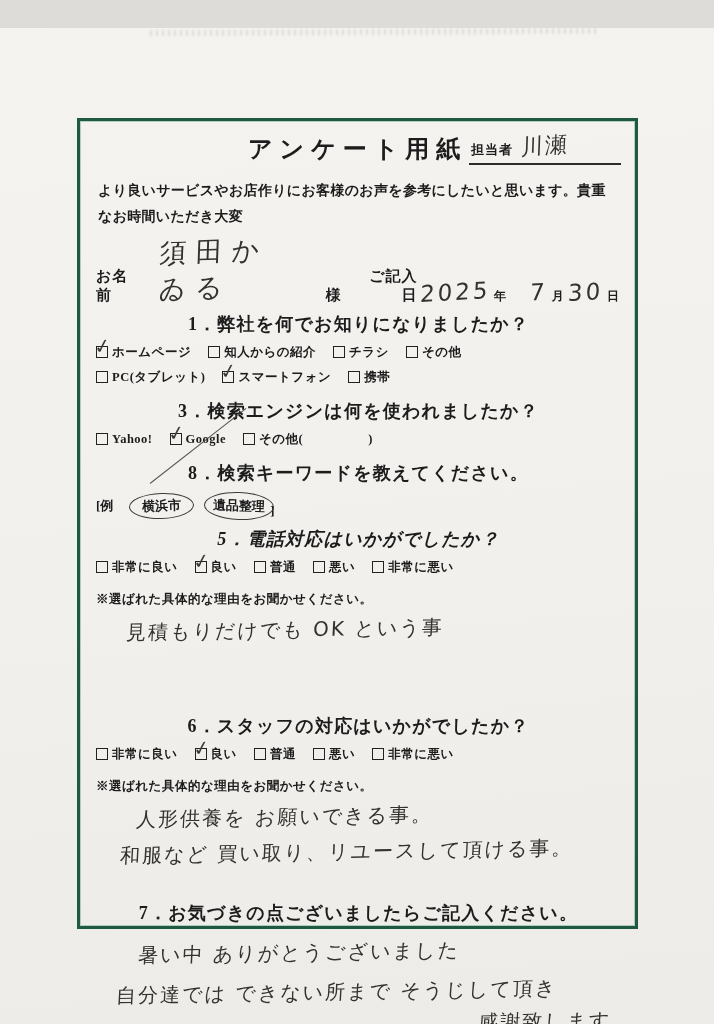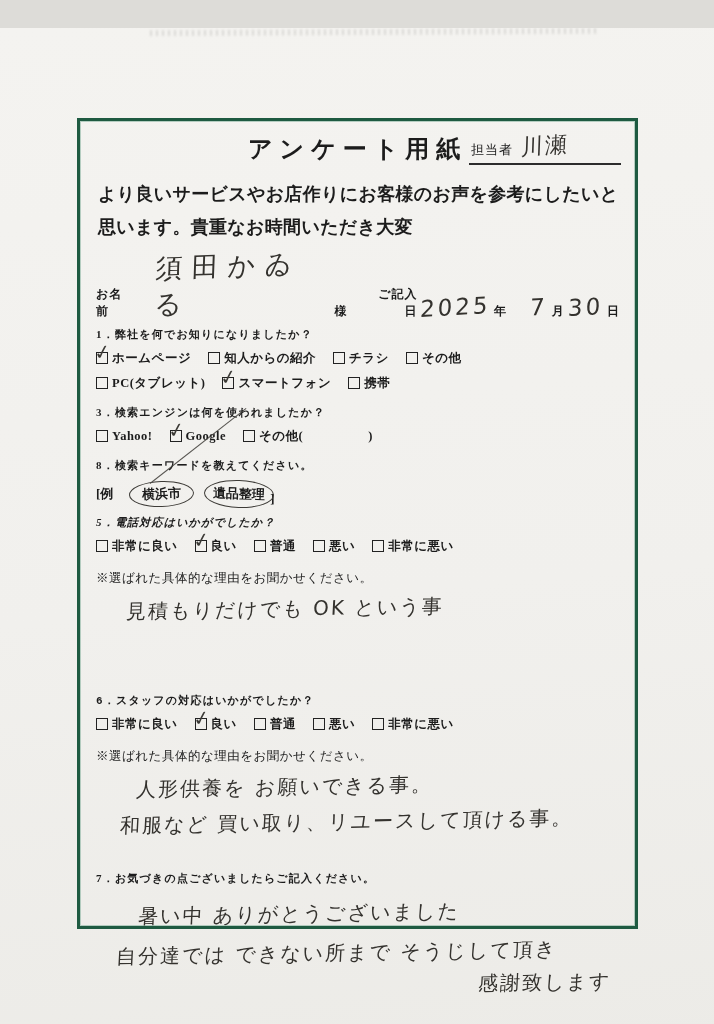--- a/index.html
+++ b/index.html
@@ -18,46 +18,46 @@
   }
   .form-box{
     position:absolute;left:77px;top:90px;width:561px;height:811px;
     box-sizing:border-box;border:3px solid #1e5a41;
     box-shadow:inset 0 0 0 1px rgba(130,175,155,.55);
     padding:8px 14px 0 16px;
   }
   .title-row{display:flex;align-items:flex-end;margin-top:2px;}
   .title{font-size:24px;font-weight:bold;letter-spacing:7px;margin-left:152px;}
   .staff-area{margin-left:auto;display:flex;align-items:flex-end;border-bottom:2px solid #2c2c2c;padding:0 10px 2px 2px;min-width:140px;}
-  .staff-label{font-size:13px;font-weight:normal;letter-spacing:1px;padding-bottom:2px;}
+  .staff-label{font-size:13px;font-weight:bold;letter-spacing:1px;padding-bottom:2px;}
   .hw{font-family:"DejaVu Sans","Liberation Sans",sans-serif;color:#34322e;font-weight:normal;}
   .staff-name{font-size:22px;margin-left:8px;transform:rotate(-4deg) skewX(-6deg);letter-spacing:2px;}
-  .intro{margin:13px 2px 0 2px;font-size:18px;font-weight:bold;line-height:1.85;letter-spacing:.3px;}
+  .intro{margin:13px 2px 0 2px;font-size:14px;font-weight:bold;line-height:1.85;letter-spacing:.3px;}
   .name-row{display:flex;align-items:flex-end;margin-top:3px;}
-  .lbl{font-size:12px;font-weight:bold;letter-spacing:1px;}
+  .lbl{font-size:15px;font-weight:bold;letter-spacing:1px;}
   .name-value{font-size:27px;margin-left:26px;letter-spacing:9px;transform:rotate(-2deg) skewX(-4deg);}
   .honorific{margin-left:26px;}
   .date-label{margin-left:26px;text-align:right;}
   .hw-num{font-size:23px;letter-spacing:3px;transform:rotate(-3deg) skewX(-6deg);margin:0 2px;}
   .unit{font-size:12px;font-weight:bold;margin:0 2px;}
   .gap-month{margin-left:22px;}
-  .q{margin-top:13px;font-size:11px;font-weight:bold;letter-spacing:1.2px;}
+  .q{margin-top:13px;font-size:18px;font-weight:bold;letter-spacing:1.2px;text-align:center;}
   .q-first{margin-top:7px;}
   .opts{margin-top:8px;font-size:12.5px;font-weight:bold;display:flex;align-items:center;letter-spacing:.5px;}
   .opt{margin-right:17px;display:flex;align-items:center;}
   .cb{width:10px;height:10px;border:1.5px solid #222;margin-right:4px;display:inline-block;position:relative;flex:none;}
   .tick{position:absolute;left:-3px;top:-13px;font-size:20px;color:#3b3935;transform:rotate(-10deg);font-weight:normal;font-family:"DejaVu Sans",sans-serif;}
   .example-row{margin-top:4px;font-size:13px;font-weight:bold;display:flex;align-items:center;height:34px;}
   .circled{border:1.6px solid #3d3b37;border-radius:50%;padding:3px 12px;margin-left:16px;transform:rotate(-2deg);font-weight:bold;}
   .circled.c2{padding:4px 8px;margin-left:10px;transform:rotate(2deg);}
   .bracket-close{margin-left:-4px;margin-top:10px;}
-  .reason-prompt{margin-top:15px;font-size:12.5px;font-weight:normal;letter-spacing:.5px;}
+  .reason-prompt{margin-top:15px;font-size:12.5px;font-weight:bold;letter-spacing:.5px;}
   .hw-answer{font-size:20px;letter-spacing:2px;line-height:1.4;transform:rotate(-1deg) skewX(-4deg);}
   .ans5{margin:6px 0 0 30px;}
-  .q6{margin-top:72px;font-family:Liberation Mono, monospace;}
+  .q6{margin-top:72px;}
   .ans6a{margin:6px 0 0 40px;}
   .ans6b{margin:8px 0 0 24px;}
   .q7{margin-top:36px;}
   .ans7a{margin:12px 0 0 42px;}
   .ans7b{margin:12px 0 0 20px;}
   .ans7c{margin:2px 0 0 382px;}
   .stroke-line{position:absolute;left:150px;top:455px;width:122px;border-top:1.8px solid #46443f;transform:rotate(-38deg);transform-origin:left center;opacity:.9;}
 </style>
 </head>
 <body>

